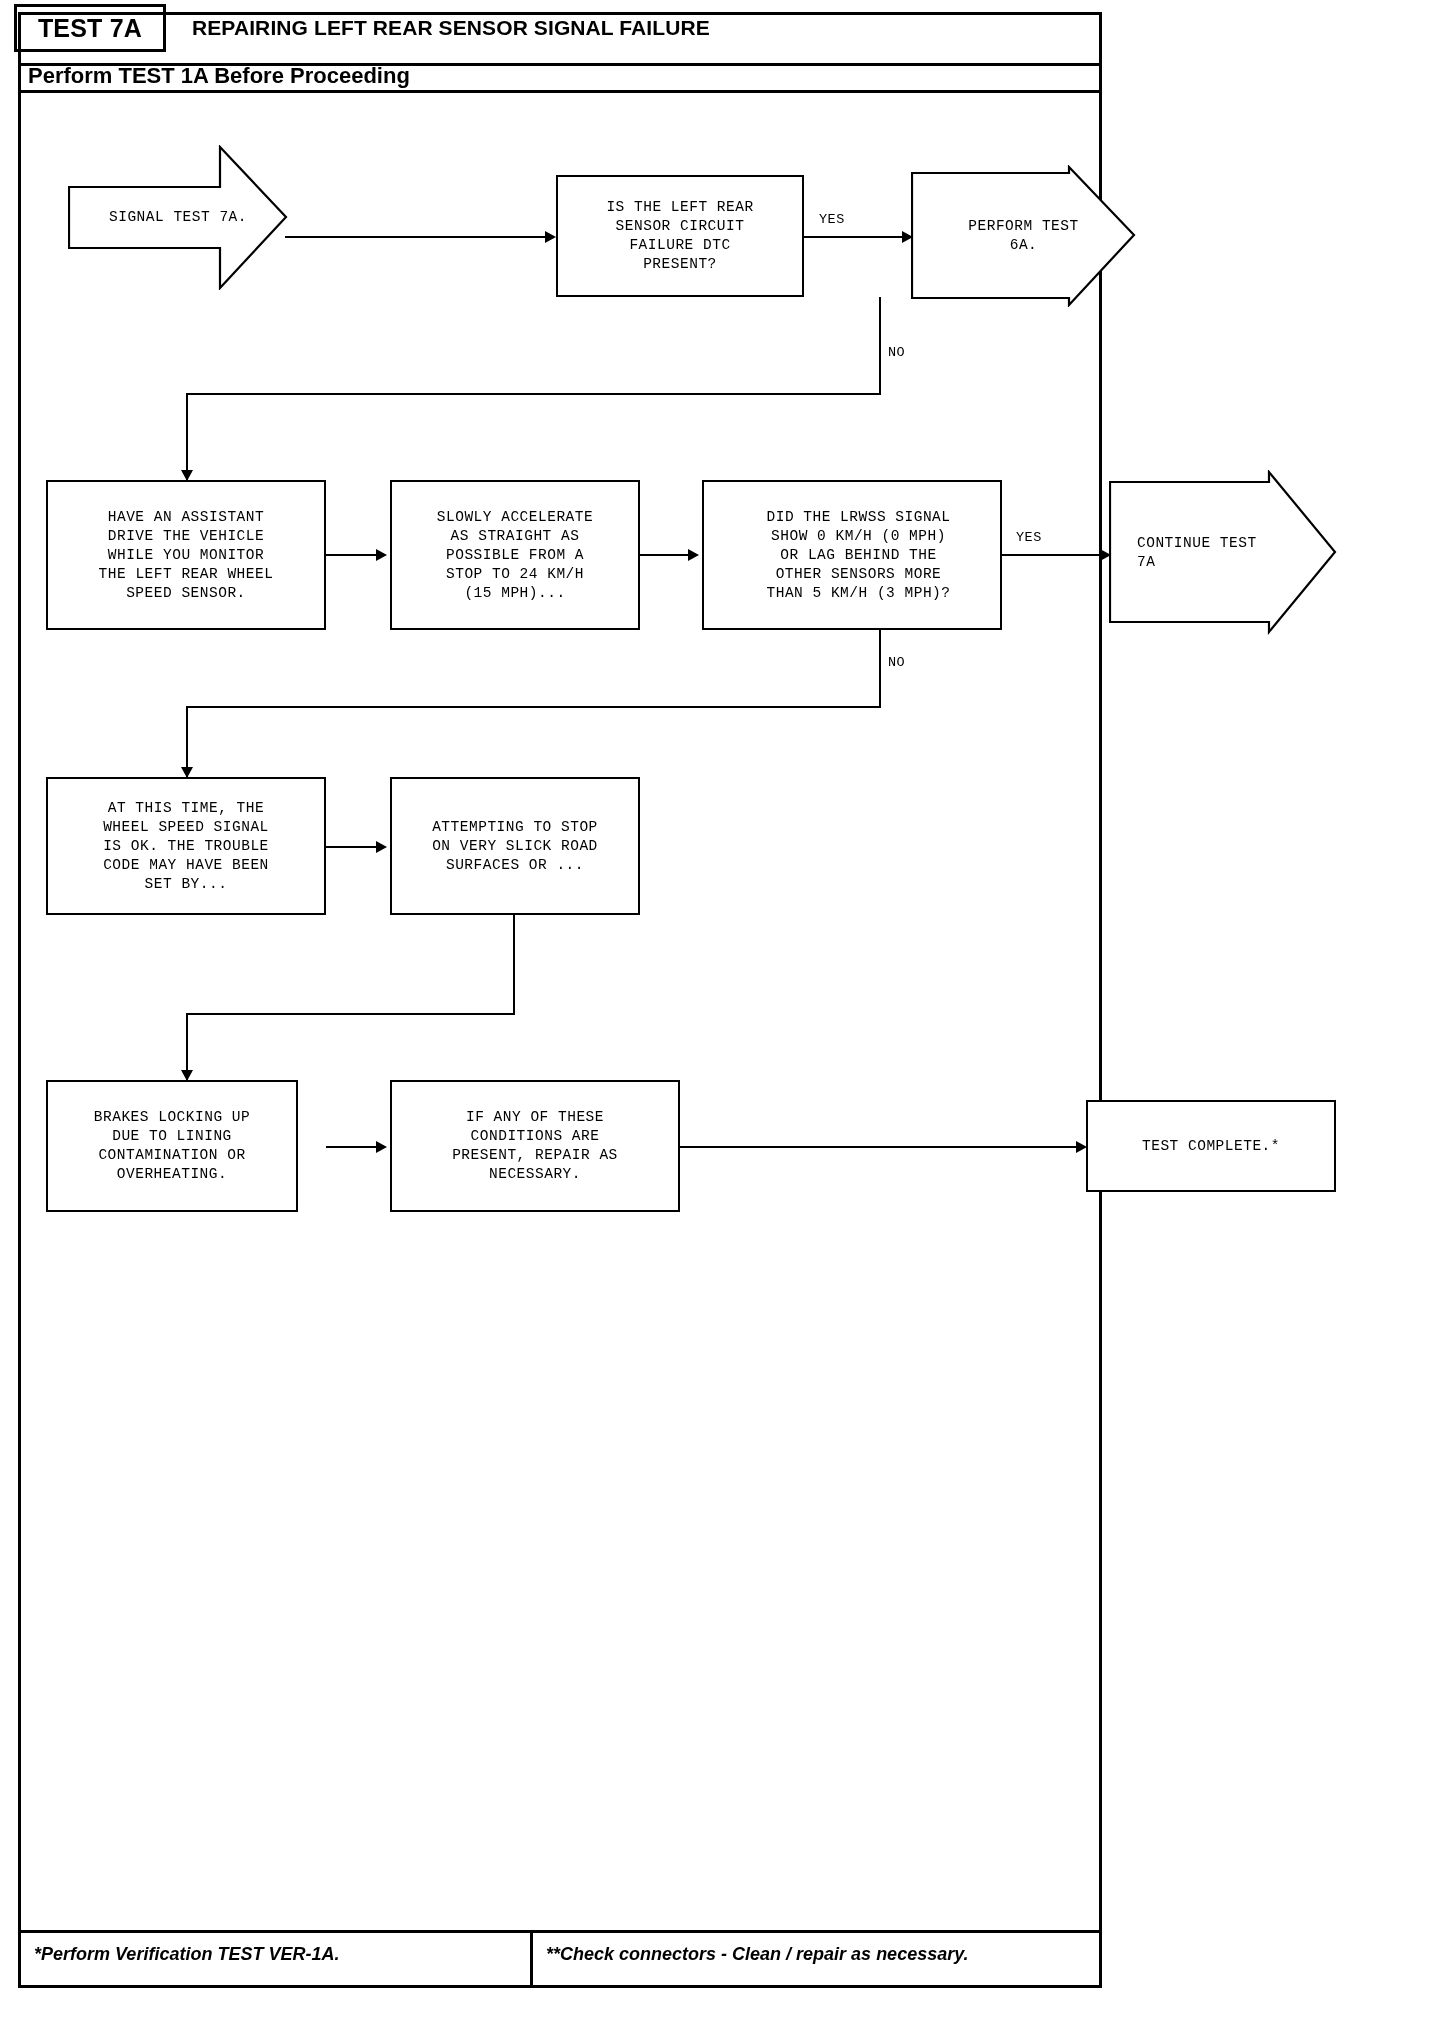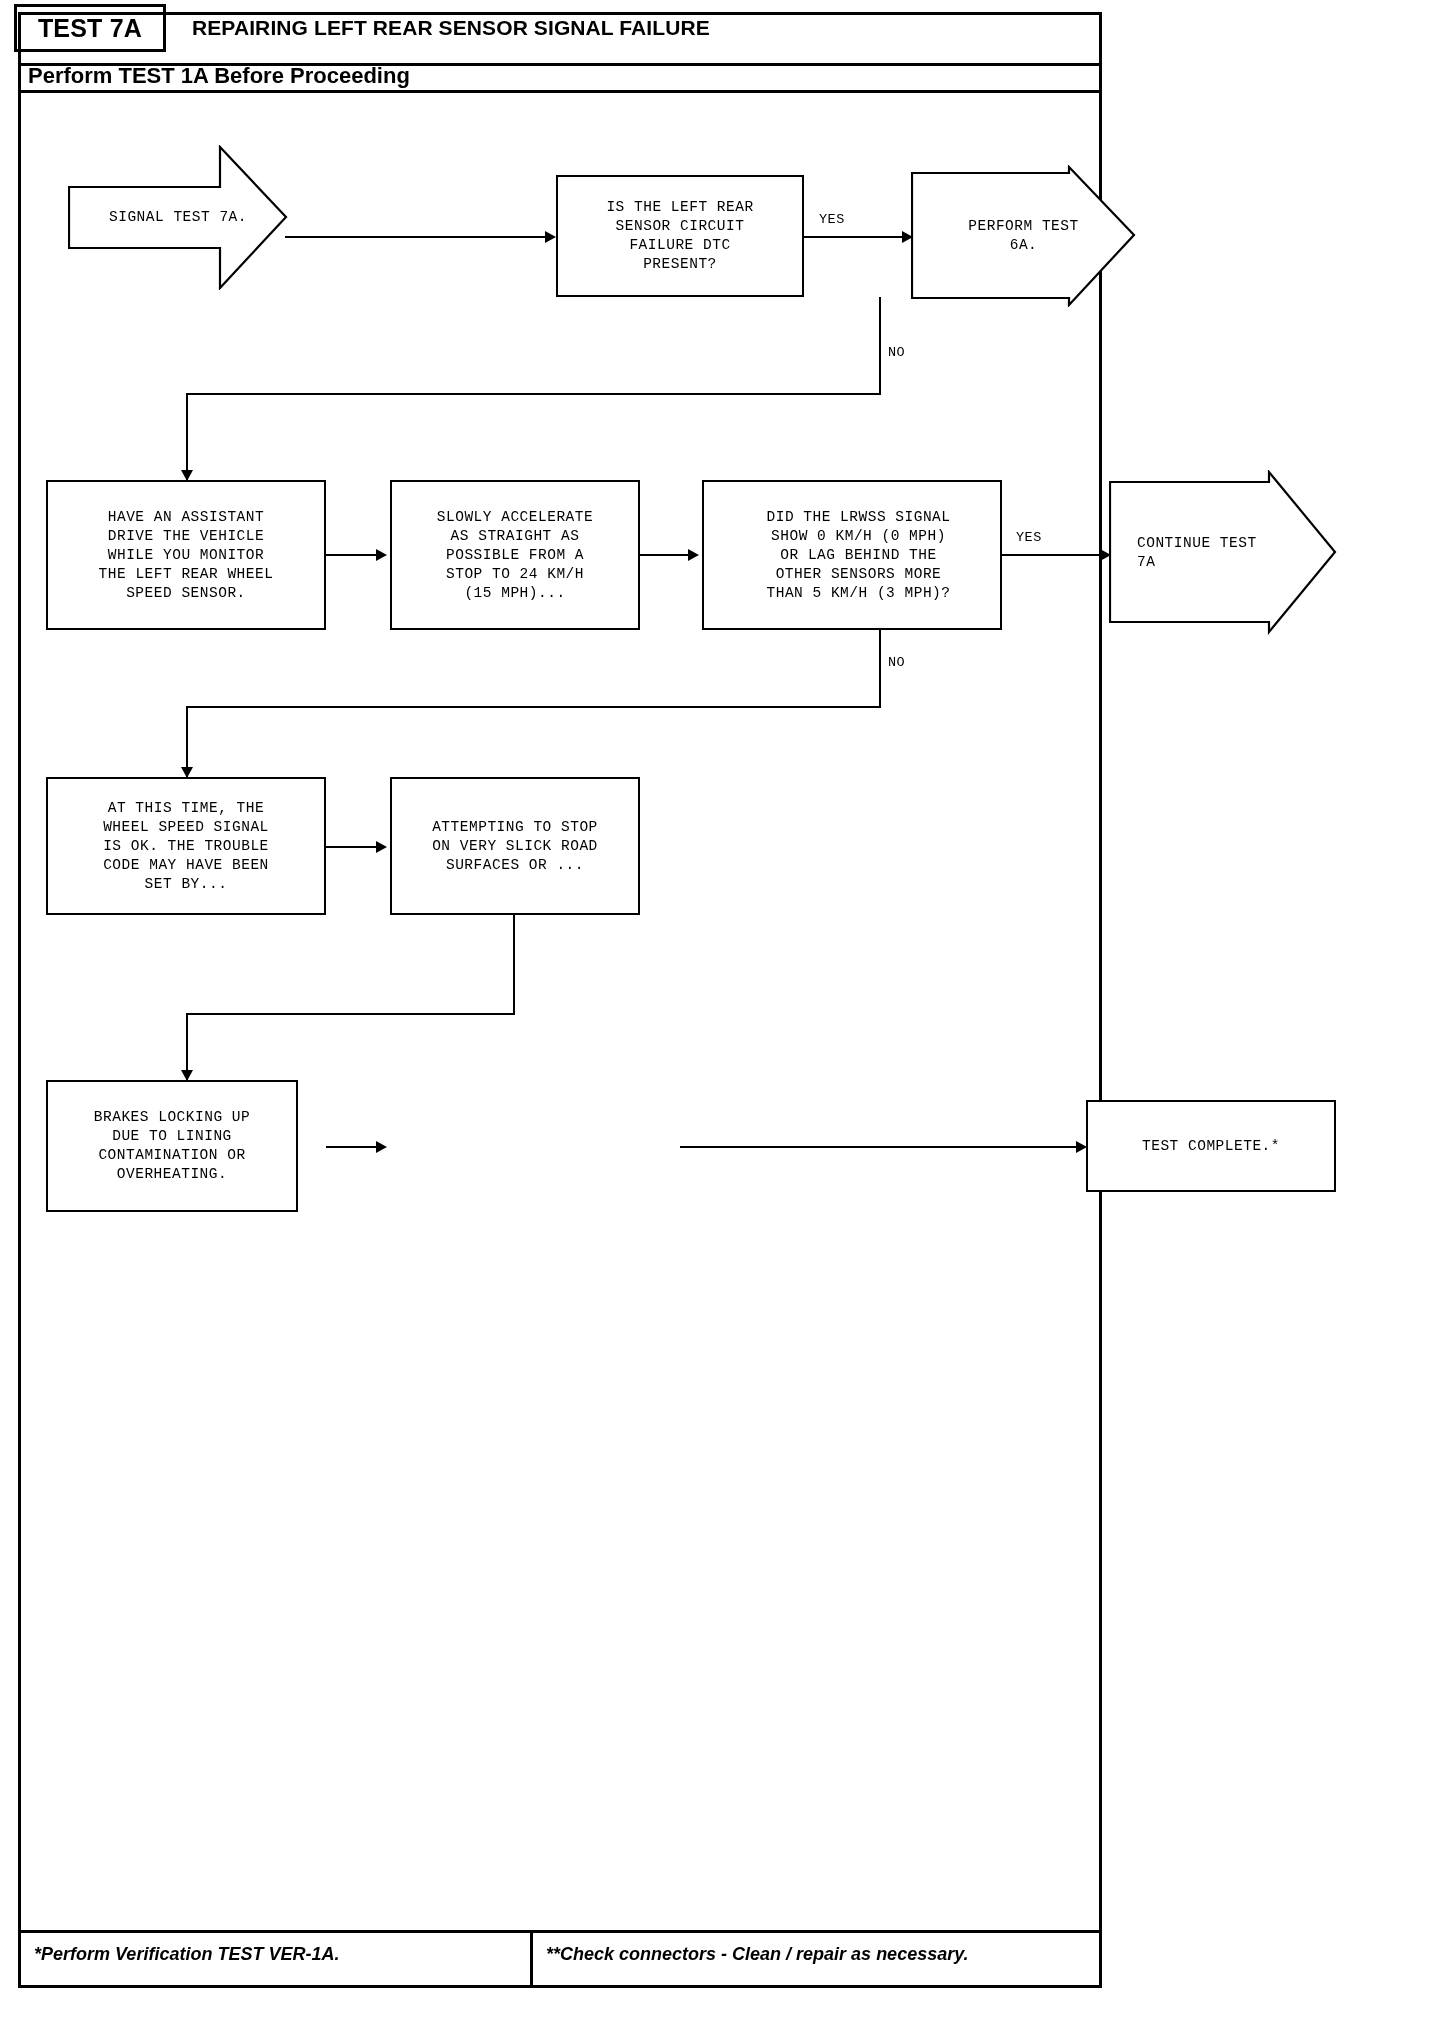--- a/index.html
+++ b/index.html
@@ -166,20 +166,26 @@
   <div class="node box" style="left:46px;top:1080px;width:252px;height:132px;">
     <div class="txt">BRAKES LOCKING UP
 DUE TO LINING
 CONTAMINATION OR
 OVERHEATING.</div>
   </div>
 
   <div class="conn h" style="left:326px;top:1146px;width:54px;"></div>
   <div class="arrowhead ah-right" style="left:376px;top:1141px;"></div>
 
+  <div class="node box" style="left:390px;top:1080px;width:290px;height:132px;">
+    <div class="txt">IF ANY OF THESE
+CONDITIONS ARE
+PRESENT, REPAIR AS
+NECESSARY.</div>
+  </div>
 
   <div class="conn h" style="left:680px;top:1146px;width:401px;"></div>
   <div class="arrowhead ah-right" style="left:1076px;top:1141px;"></div>
 
   <div class="node box" style="left:1086px;top:1100px;width:250px;height:92px;">
     <div class="txt">TEST COMPLETE.*</div>
   </div>
 
   <div class="ftr-line-top"></div>
   <div class="ftr-divider"></div>

